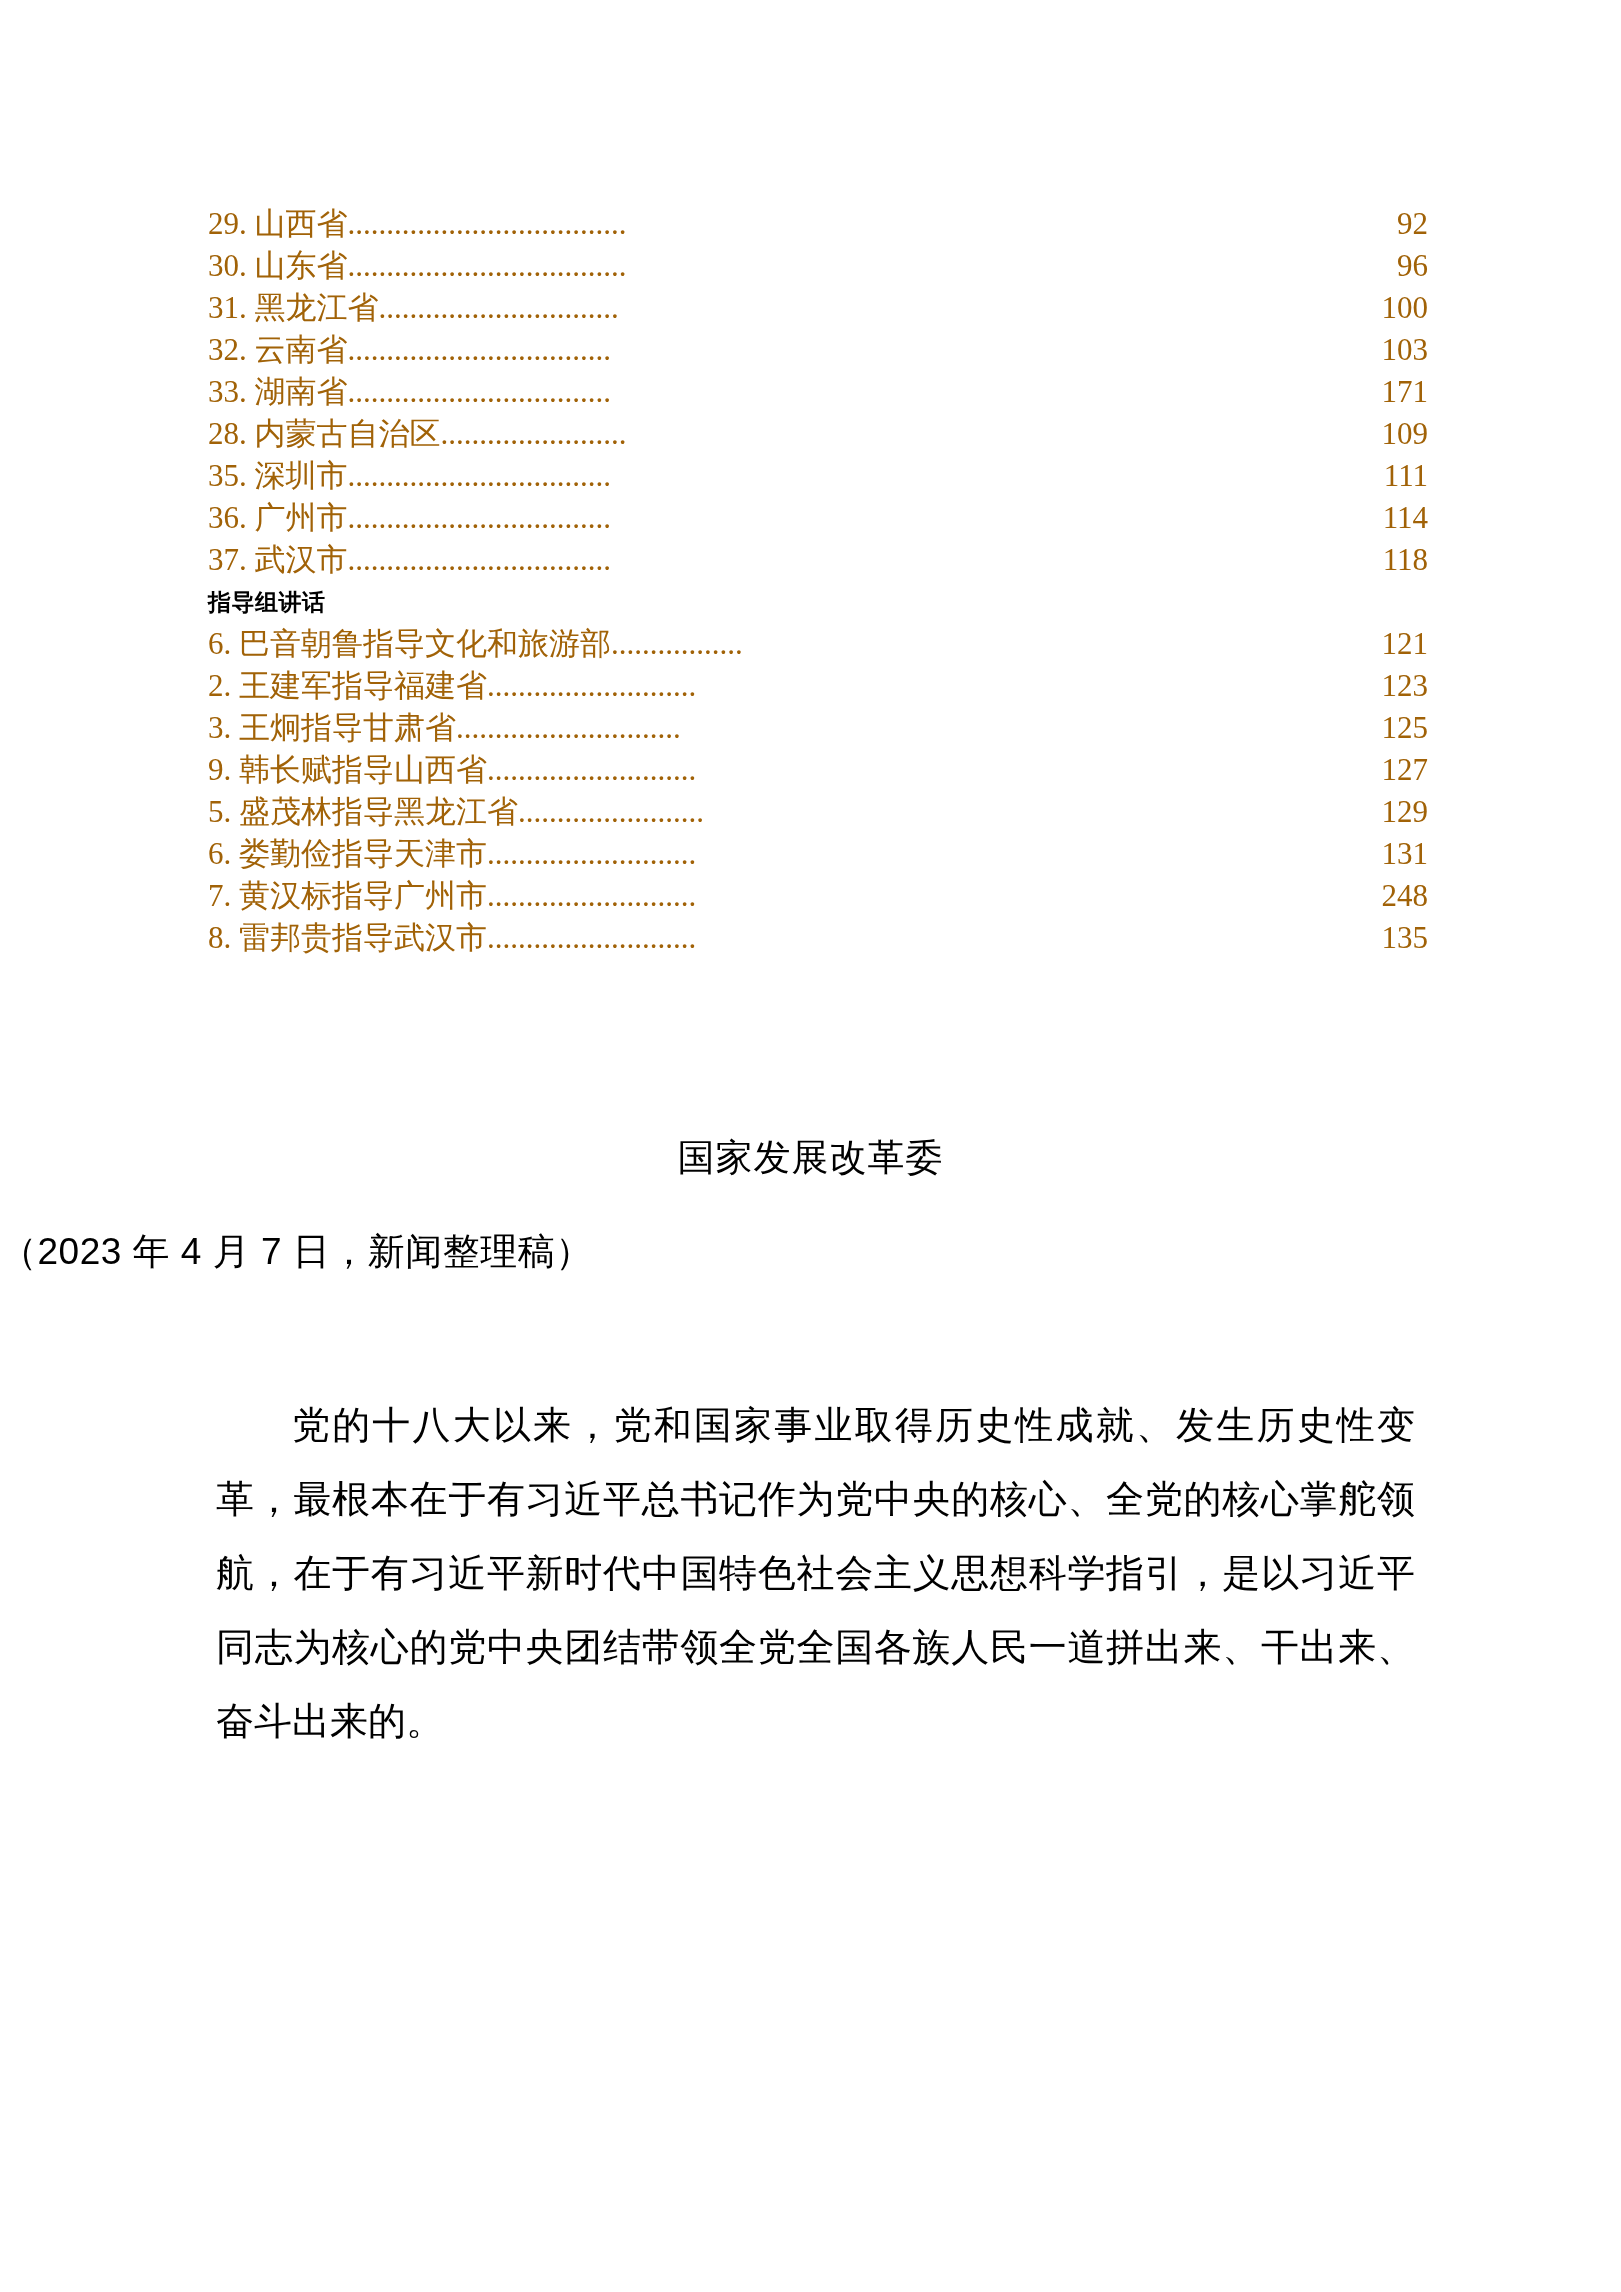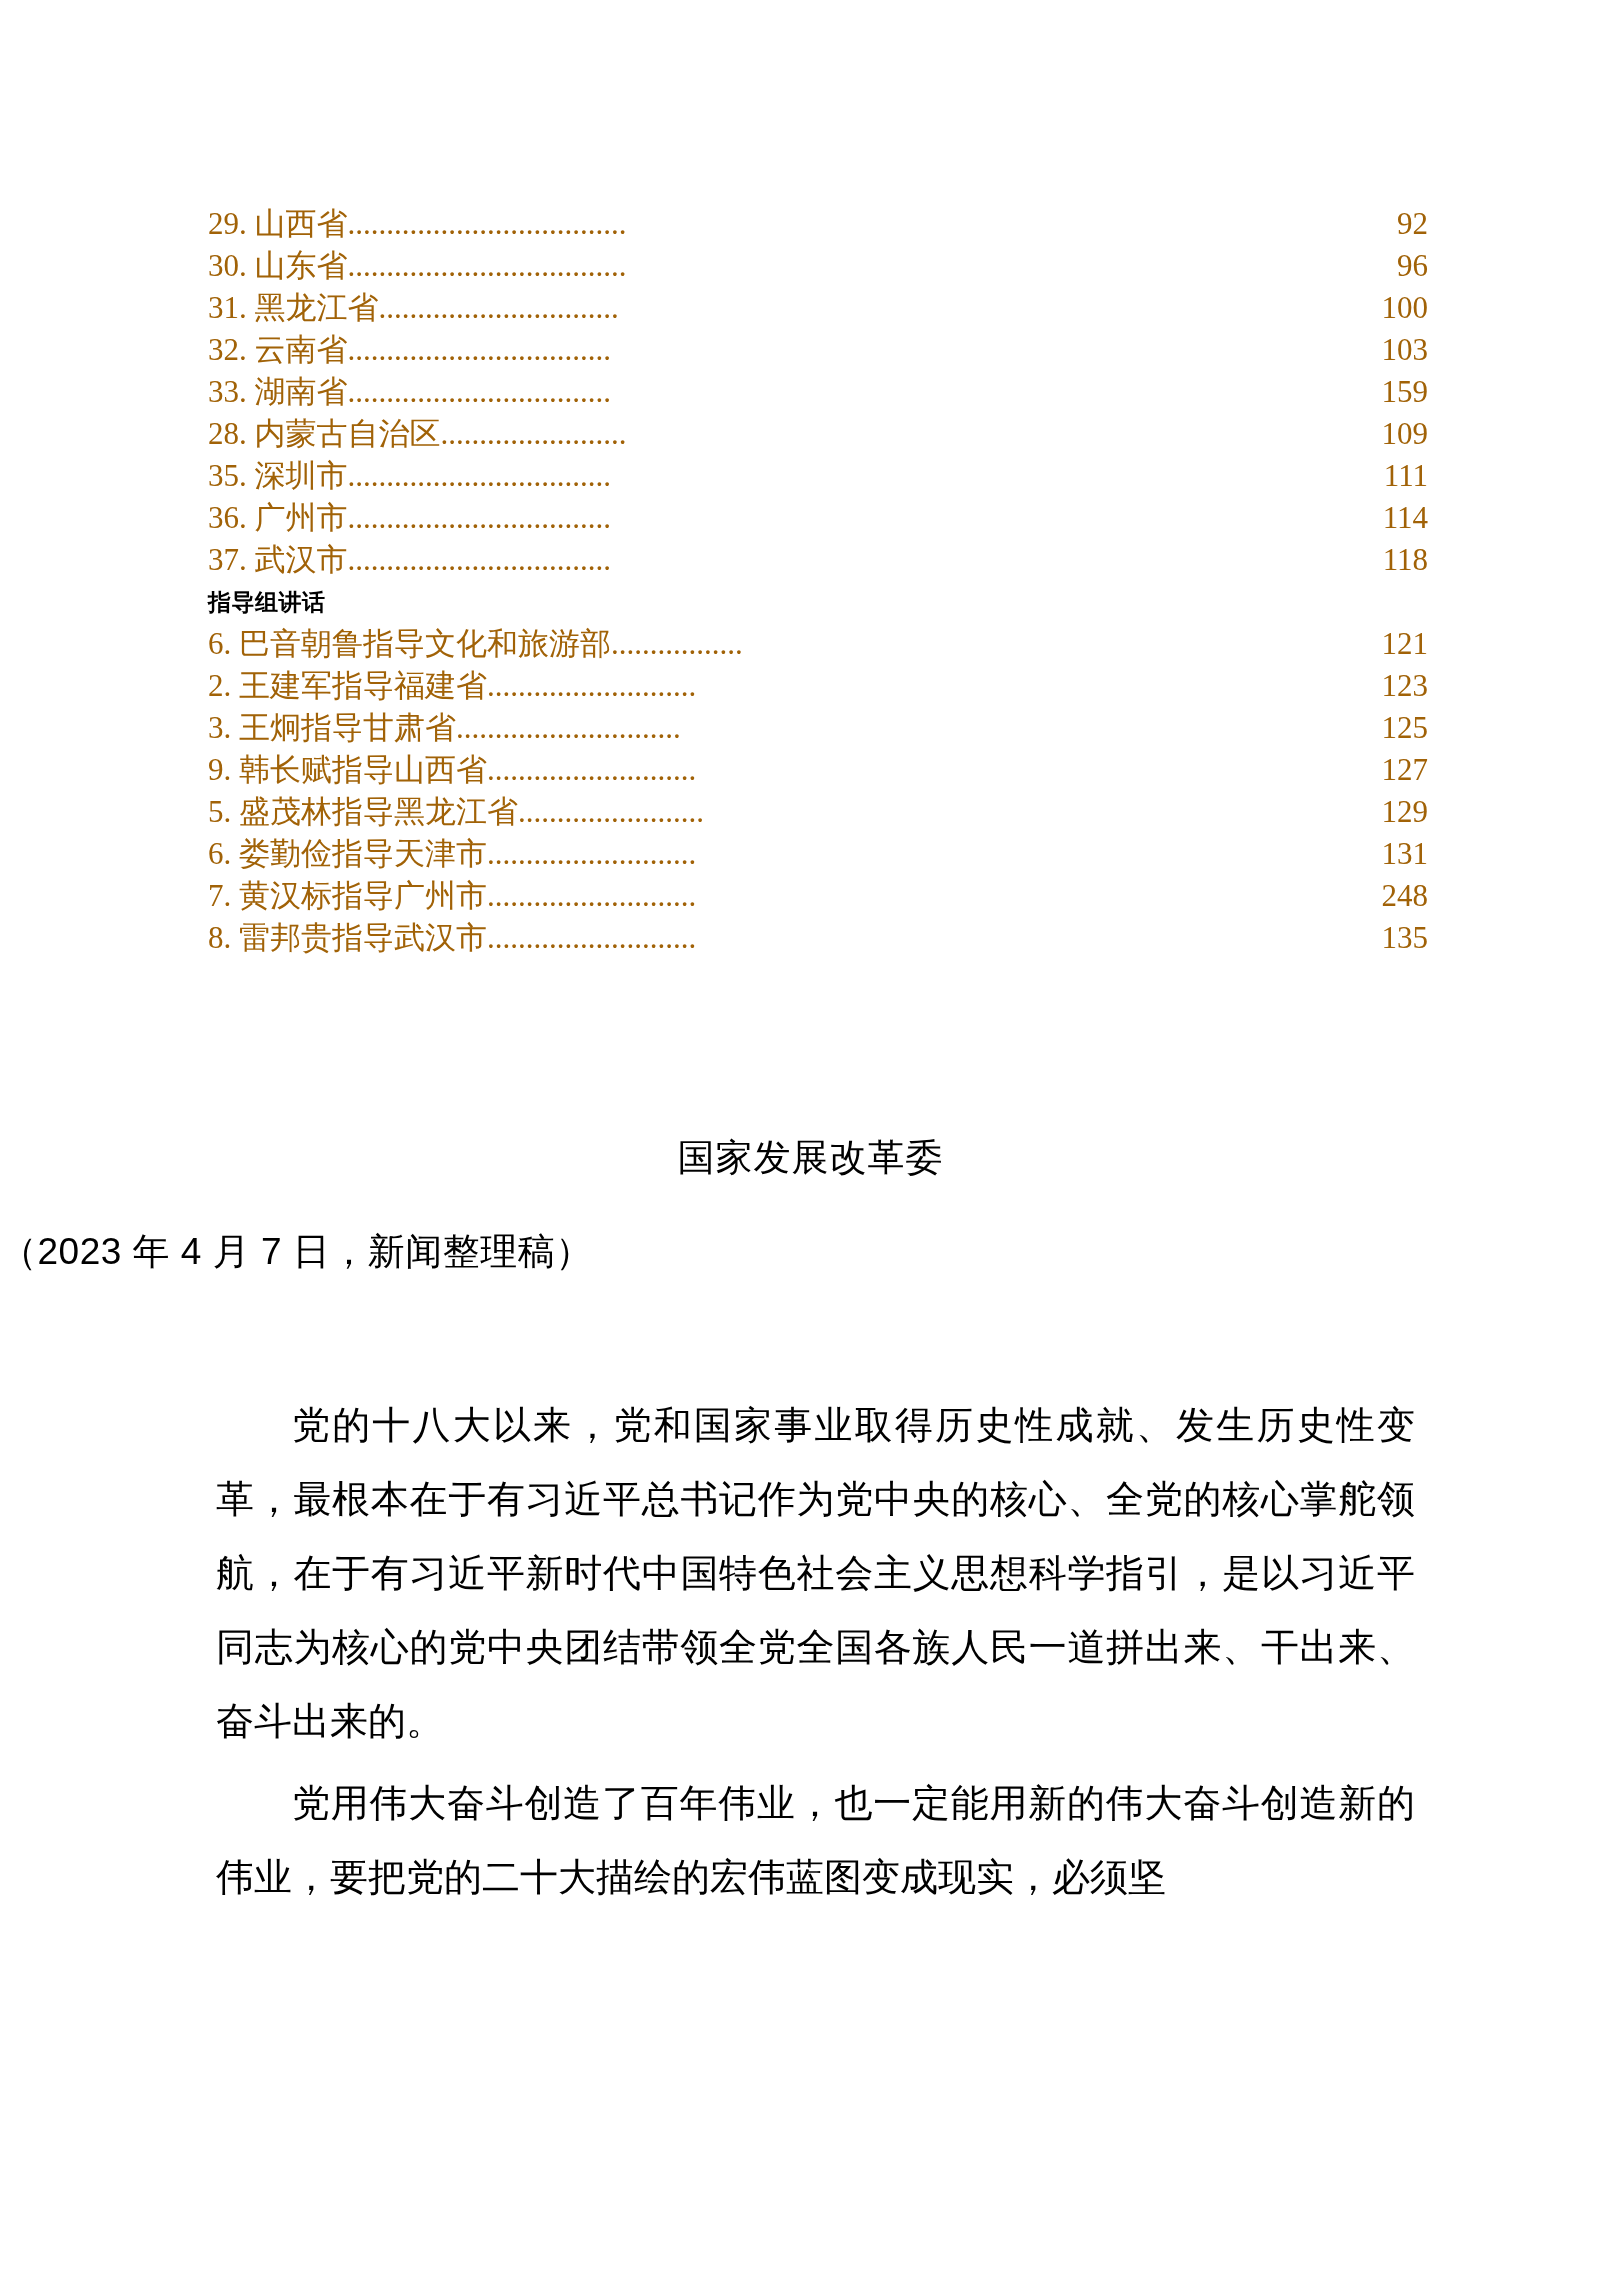--- a/index.html
+++ b/index.html
@@ -130,21 +130,21 @@
       <span class="pageno">100</span>
     </div>
     <div class="toc-row">
       <span class="label">32. 云南省</span>
       <span class="leader">..................................</span>
       <span class="pageno">103</span>
     </div>
     <div class="toc-row">
       <span class="label">33. 湖南省</span>
       <span class="leader">..................................</span>
-      <span class="pageno">159</span>
+      <span class="pageno">171</span>
     </div>
     <div class="toc-row">
       <span class="label">28. 内蒙古自治区</span>
       <span class="leader">........................</span>
       <span class="pageno">109</span>
     </div>
     <div class="toc-row">
       <span class="label">35. 深圳市</span>
       <span class="leader">..................................</span>
       <span class="pageno">111</span>
@@ -203,17 +203,16 @@
       <span class="pageno">135</span>
     </div>
 
   </div>
 
   <div class="doc-title">国家发展改革委</div>
   <div class="doc-subtitle">（2023 年 4 月 7 日，新闻整理稿）</div>
 
   <div class="body-area">
     <p class="body-para">党的十八大以来，党和国家事业取得历史性成就、发生历史性变革，最根本在于有习近平总书记作为党中央的核心、全党的核心掌舵领航，在于有习近平新时代中国特色社会主义思想科学指引，是以习近平同志为核心的党中央团结带领全党全国各族人民一道拼出来、干出来、奋斗出来的。</p>
-    <p class="body-para">党用伟大奋斗创造了百年伟业，也一定能用新的伟大奋斗创造新的伟业，要把党的二十大描绘的宏伟蓝图变成现实，必须坚</p>
   </div>
 
 </div>
 
 
 </body></html>

